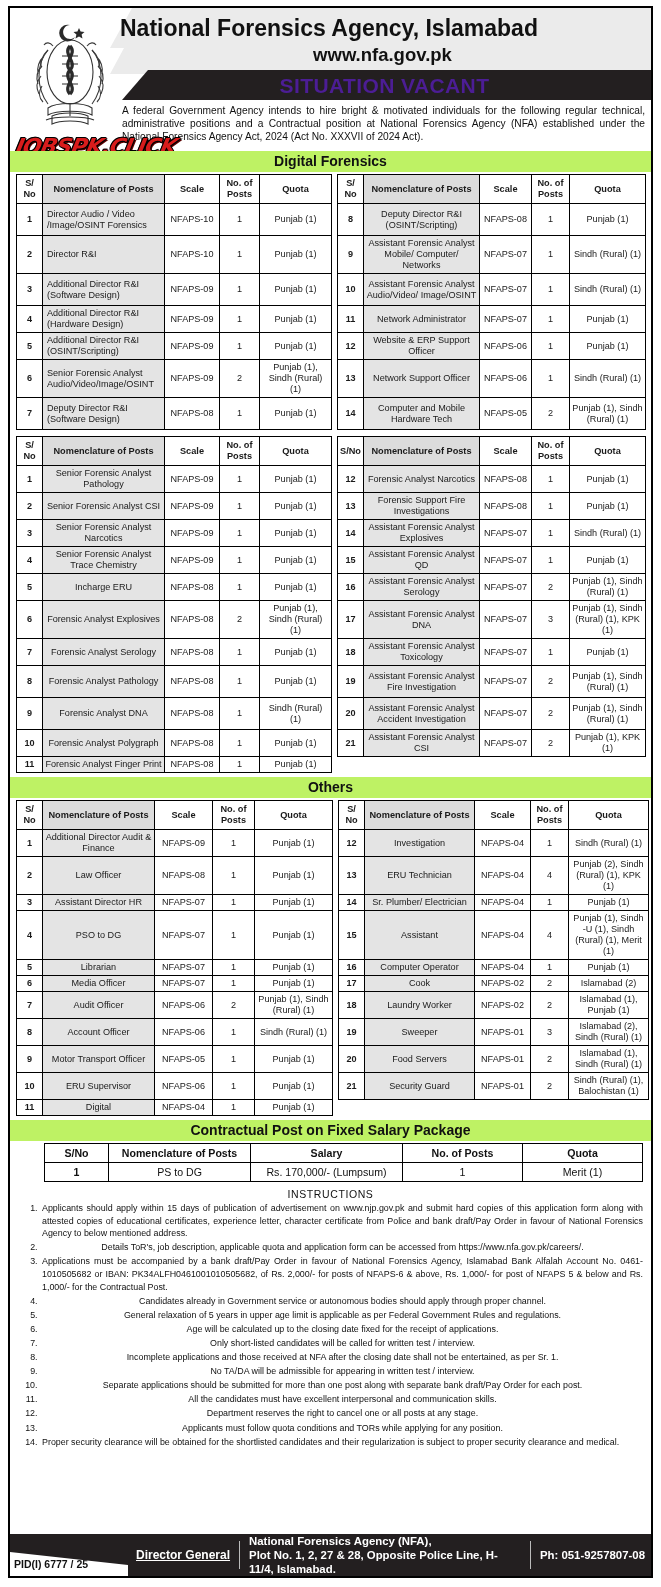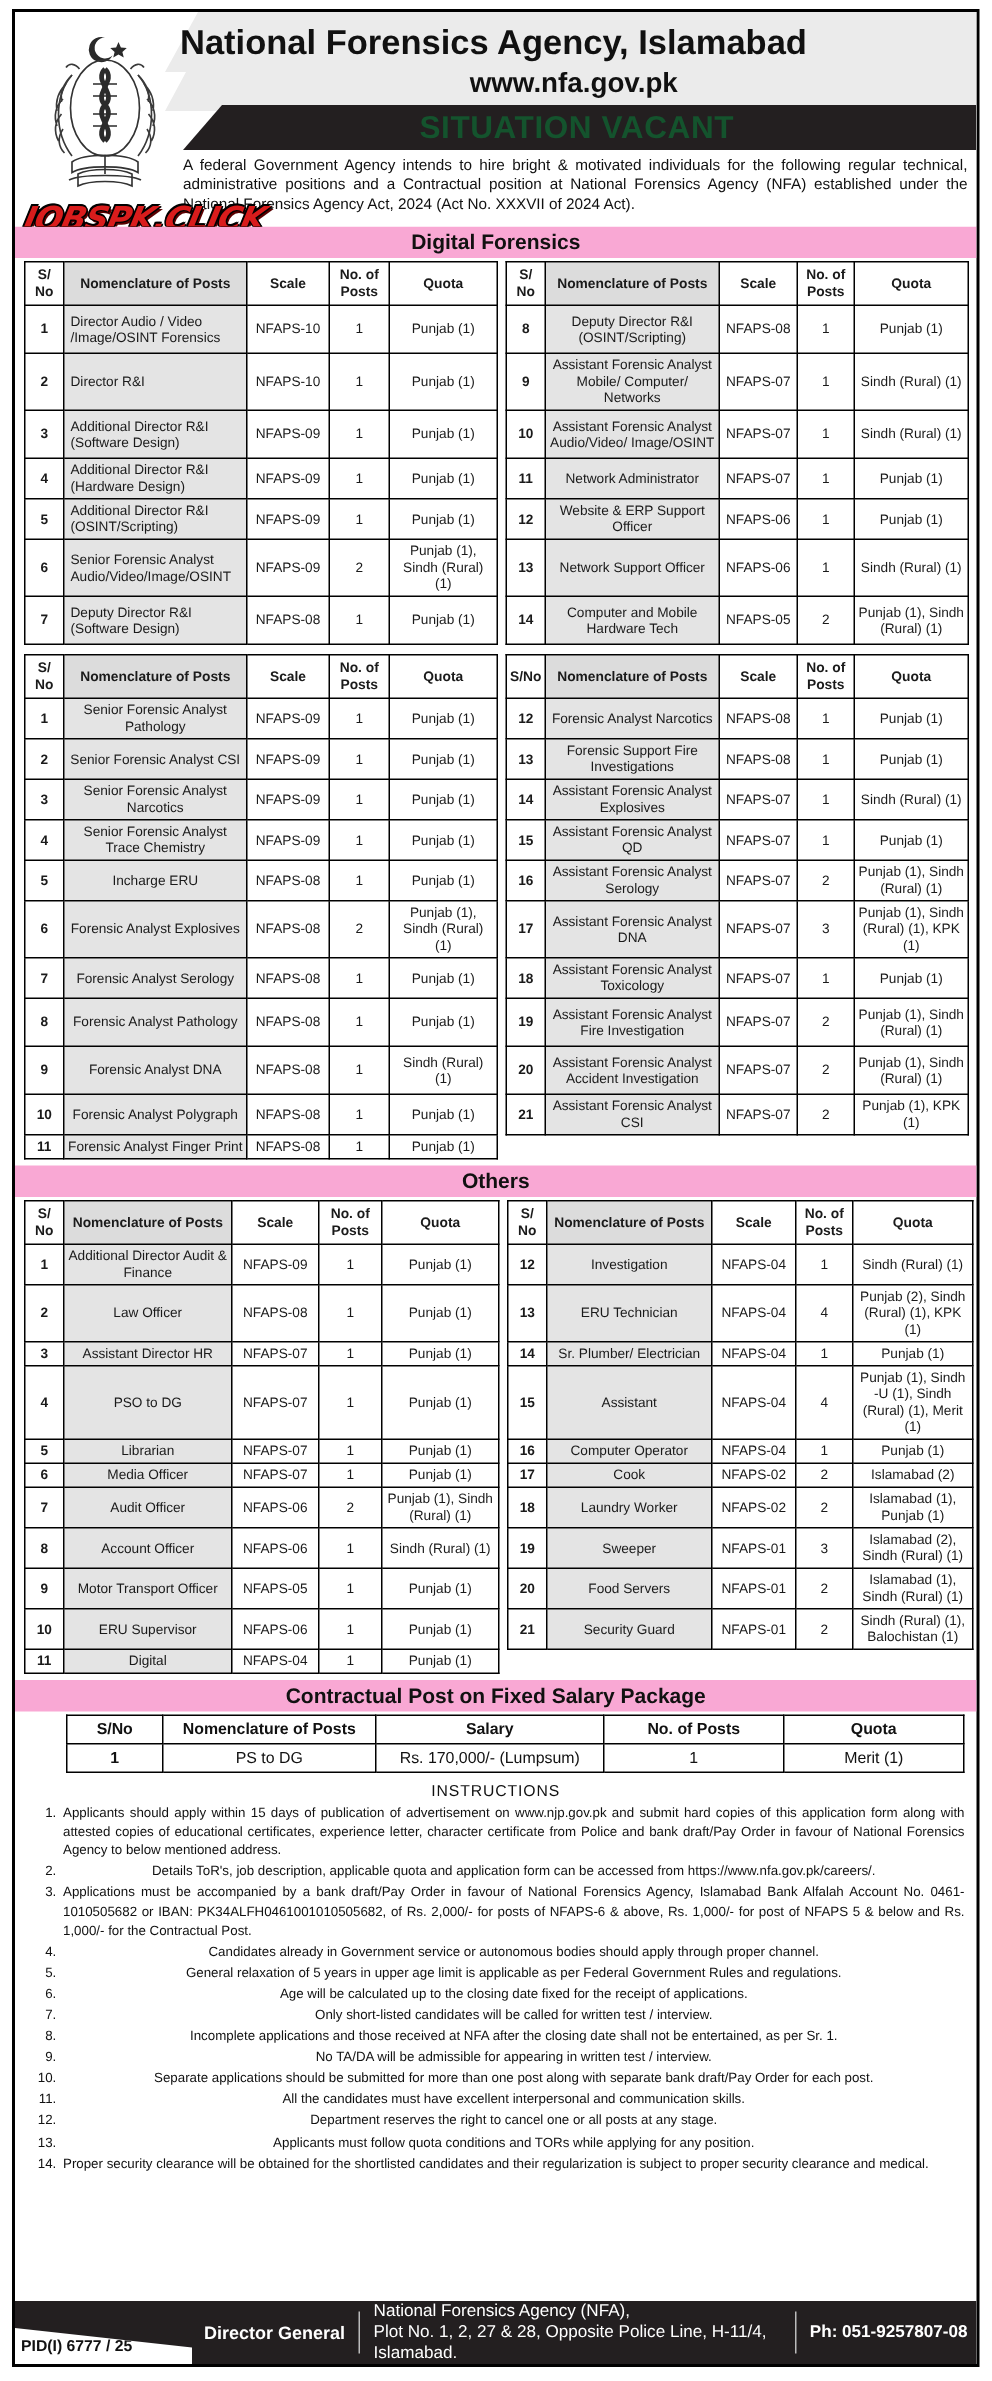--- a/index.html
+++ b/index.html
@@ -79,21 +79,21 @@
     height:30px;
     background:#231f20;
     clip-path:polygon(26px 0, 100% 0, 100% 100%, 0 100%);
   }
   .sit-vacant-txt{
     position:absolute;
     left:112px; right:4px; top:64px;
     height:28px;
     line-height:27px;
     text-align:center;
-    color:#14532d;
+    color:#4c1d95;
     font-size:21px;
     font-weight:bold;
     letter-spacing:0.4px;
   }
   .intro{
     position:absolute;
     left:112px; right:6px; top:96px;
     font-size:10.2px;
     line-height:13.2px;
     text-align:justify;
@@ -111,21 +111,21 @@
     transform:skewX(-12deg);
     text-shadow:
       1px 0 0 #000, -1px 0 0 #000, 0 1px 0 #000, 0 -1px 0 #000,
       1px 1px 0 #000, -1px -1px 0 #000, 2px 2px 0 #5a0000;
     white-space:nowrap;
     z-index:40;
   }
 
   
   .section-title{
-    background:#f9a8d4;
+    background:#bef264;
     text-align:center;
     font-size:14px;
     font-weight:bold;
     color:#111;
     padding:3px 0 3px 0;
     margin:0;
     line-height:15px;
   }
 
   
@@ -230,28 +230,30 @@
     box-sizing:border-box;
     clip-path:polygon(0 0, 100% 54%, 100% 100%, 0 100%);
     z-index:3;
   }
   .footer-dg{
     margin-left:126px;
     font-size:12px;
     font-weight:bold;
     white-space:nowrap;
     z-index:4;
+    text-decoration:underline;
   }
   .footer-div{
     width:1px;background:#bbb;height:28px;margin:0 9px;
   }
   .footer-addr{
     font-size:11.4px;
     line-height:14px;
     flex:1;
+    font-weight:bold;
   }
   .footer-ph{
     font-size:11.4px;
     font-weight:bold;
     white-space:nowrap;
     padding-right:6px;
   }
 </style>
 </head>
 <body>

